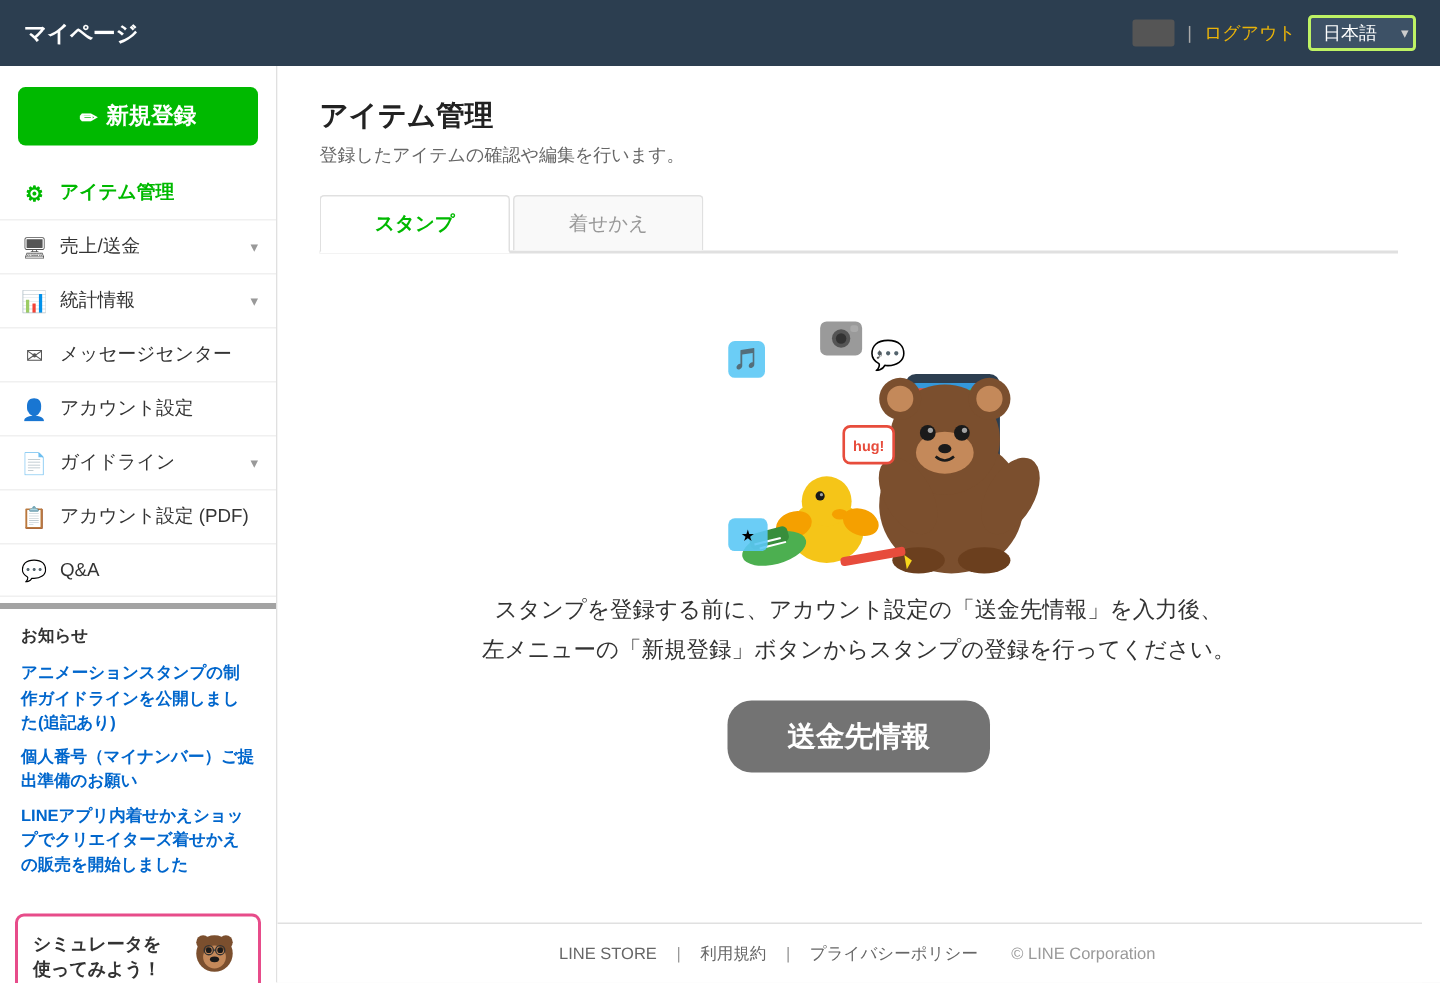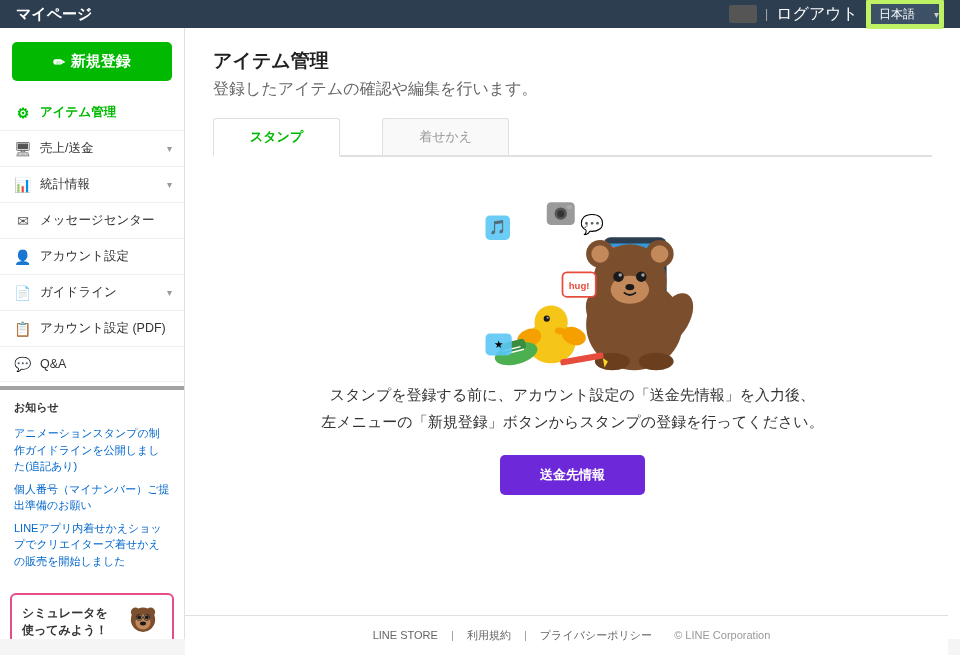--- a/index.html
+++ b/index.html
@@ -1,21 +1,21 @@
 <!DOCTYPE html>
 <html><head>
   <meta charset="utf-8">
   <style>
     * { box-sizing: border-box; margin: 0; padding: 0; }
     body { font-family: 'Helvetica Neue', Arial, 'Hiragino Kaku Gothic ProN', Meiryo, sans-serif; font-size: 13px; background: #f5f5f5; color: #333; width: 960px; height: 655px; overflow: hidden; }
 
     
     .header {
       background: #2c3e50;
-      height: 28px;
+      height: 44px;
       display: flex;
       align-items: center;
       justify-content: space-between;
       padding: 0 16px;
     }
     .header-title {
       color: #fff;
       font-size: 15px;
       font-weight: bold;
     }
@@ -28,30 +28,30 @@
       width: 28px;
       height: 18px;
       background: #555;
       border-radius: 2px;
     }
     .header-divider {
       color: #aaa;
       font-size: 12px;
     }
     .header-logout {
-      color: #ffffff;
-      font-size: 16px;
+      color: #eab308;
+      font-size: 12px;
       cursor: pointer;
       background: none;
       border: none;
     }
     .header-lang {
       background: #3d5166;
       color: #fff;
-      border: 5px solid #bef264;
+      border: 2px solid #bef264;
       border-radius: 3px;
       padding: 3px 20px 3px 8px;
       font-size: 12px;
       cursor: pointer;
       appearance: none;
       -webkit-appearance: none;
       position: relative;
     }
     .lang-wrapper {
       position: relative;
@@ -142,20 +142,21 @@
       padding: 0 14px 10px;
     }
     .sidebar-notice-link {
       display: block;
       font-size: 11px;
       color: #0066cc;
       line-height: 1.5;
       margin-bottom: 6px;
       cursor: pointer;
       text-decoration: none;
+      font-weight: bold;
     }
 
     
     .simulator-widget {
       margin: 8px 10px 10px;
       border: 2px solid #e74c8a;
       border-radius: 6px;
       padding: 8px 10px;
       display: flex;
       align-items: center;
@@ -183,31 +184,30 @@
       overflow-y: auto;
       padding: 20px 28px;
     }
     .page-title {
       font-size: 19px;
       font-weight: bold;
       color: #222;
       margin-bottom: 5px;
     }
     .page-subtitle {
-      font-size: 16px;
+      font-size: 12px;
       color: #666;
       margin-bottom: 18px;
     }
 
     
     .tabs {
       display: flex;
       border-bottom: 2px solid #e0e0e0;
       margin-bottom: 0;
-      gap: 40px;
     }
     .tab {
       padding: 9px 36px;
       font-size: 13px;
       cursor: pointer;
       border: 1px solid #e0e0e0;
       border-bottom: none;
       background: #f9f9f9;
       color: #999;
       margin-right: 2px;
@@ -240,26 +240,26 @@
     .stamp-text {
       font-size: 15px;
       color: #333;
       text-align: center;
       line-height: 1.8;
       margin-bottom: 20px;
       max-width: 580px;
     }
 
     .remittance-btn {
-      background: #6d28d9;
+      background: #737373;
       color: #fff;
       border: none;
-      border-radius: 5px;
+      border-radius: 16px;
       padding: 11px 40px;
-      font-size: 13px;
+      font-size: 19px;
       cursor: pointer;
       font-weight: bold;
     }
 
     
     .footer {
       background: #fff;
       border-top: 1px solid #e0e0e0;
       padding: 12px 0;
       text-align: center;

